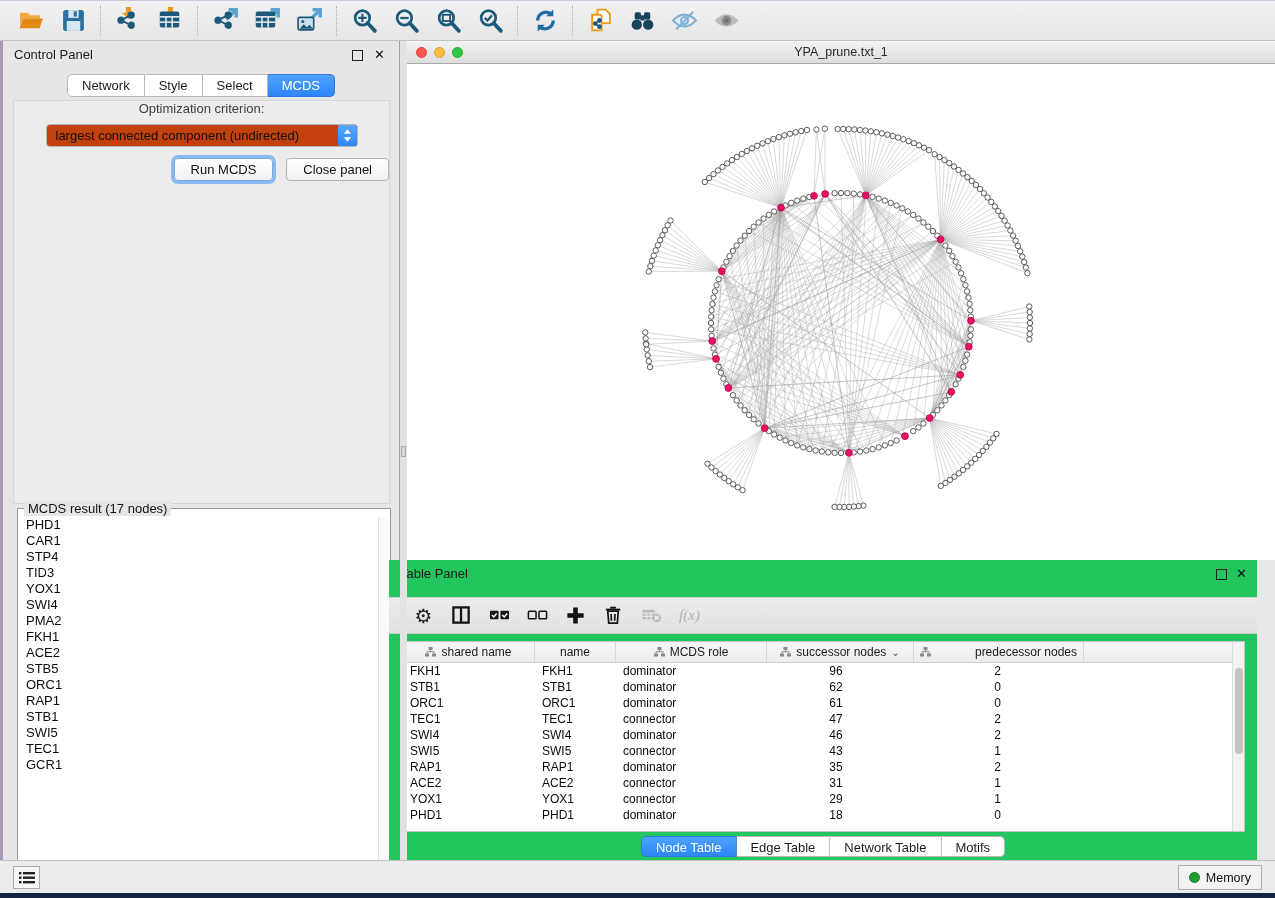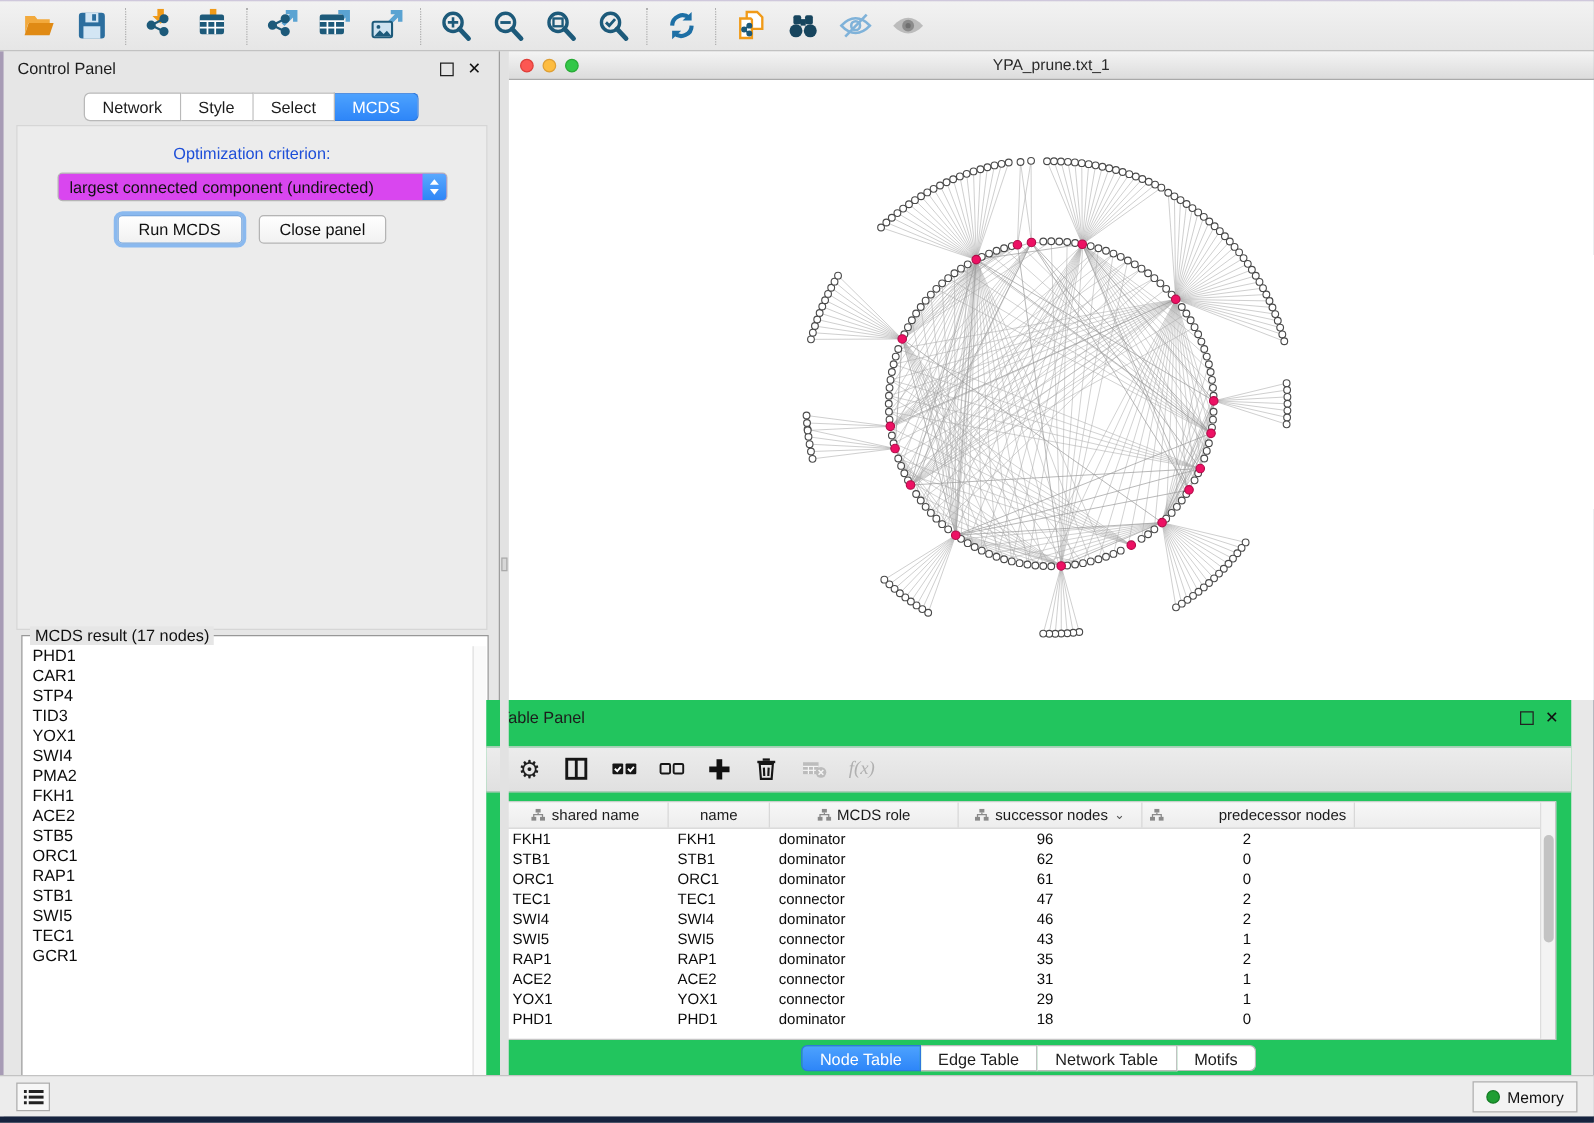--- a/index.html
+++ b/index.html
@@ -21,25 +21,25 @@
   .panel-titlerow { position:relative; height:26px; padding:6px 10px 0 11px; font-size:13px; color:#1c1c1c; }
   .float-btn { position:absolute; width:11px; height:11px; border:1.6px solid #222; top:9px; background:transparent; }
   .close-btn { position:absolute; top:6px; font-size:13px; font-weight:bold; color:#111; }
   .cp-float { right:36px; } .cp-close { right:14px; }
   .seg-tabs { position:absolute; left:50%; transform:translateX(-50%); top:33px; display:flex; height:23px; }
   .seg { padding:0 14px; font-size:13px; line-height:21px; background:#fff; border:1px solid #b9b9b9; border-left:none; color:#1c1c1c; }
   .seg:first-child { border-left:1px solid #b9b9b9; border-radius:5px 0 0 5px; }
   .seg:last-child { border-radius:0 5px 5px 0; }
   .seg.active { background:linear-gradient(#4da2fe,#2e86f8); border-color:#2e78dd; color:#fff; }
   .cp-content { position:absolute; left:10px; top:59px; width:377px; height:404px; background:#ecec ec; background:#ececec; border:1px solid #d6d6d6; }
-  .opt-label { margin-top:14px; text-align:center; font-size:13px; color:#1d4ed8; }
-  .opt-select { position:relative; margin:8px auto 0 auto; width:312px; height:23px; background:#d946ef; border:1px solid #b5b5b5; border-radius:4px; font-size:13px; line-height:21px; padding-left:9px; color:#111; }
+  .opt-label { text-align:center; font-size:13px; color:#404040; }
+  .opt-select { position:relative; margin:8px auto 0 auto; width:312px; height:23px; background:#c2410c; border:1px solid #b5b5b5; border-radius:4px; font-size:13px; line-height:21px; padding-left:9px; color:#111; }
   .opt-caret { position:absolute; right:0; top:0; width:19px; height:21px; background:linear-gradient(#59a8fe,#2f86f6); border-radius:0 3px 3px 0; display:flex; flex-direction:column; align-items:center; justify-content:center; gap:1px; }
   .opt-caret svg { width:9px; height:6px; }
-  .btn-row { margin-top:11px; display:flex; justify-content:center; gap:13px; }
+  .btn-row { margin-top:11px; display:flex; justify-content:flex-end; gap:13px; }
   .pushbtn { height:23px; padding:0 16px; background:linear-gradient(#ffffff,#f1f1f1); border:1px solid #b4b4b4; border-radius:4px; font-size:13px; color:#111; font-family:inherit; }
   .focus-ring { box-shadow:0 0 0 3px rgba(106,168,240,.75); border-color:#7aa9e0; }
   .mcds-fieldset { position:absolute; left:14px; top:467px; width:374px; height:371px; border:1px solid #979797; background:#fff; }
   .mcds-legend { position:absolute; left:6px; top:-8px; background:#e6e6e6; padding:0 4px; font-size:13px; color:#111; }
   .mcds-list { position:absolute; left:1px; top:8px; width:360px; height:355px; overflow:hidden; font-size:13px; color:#0c0c0c; }
   .mcds-item { padding-left:7px; height:16px; line-height:16px; }
   .mcds-scroll { position:absolute; right:1px; top:8px; width:11px; height:356px; background:#fafafa; border-left:1px solid #e0e0e0; }
 
   .splitter { position:absolute; left:400px; top:41px; width:7px; height:819px; background:#e2e2e2; z-index:2; }
   .splitter .handle { position:absolute; left:1px; top:405px; width:5px; height:11px; background:#d7d7d7; border:1px solid #aaa; }

